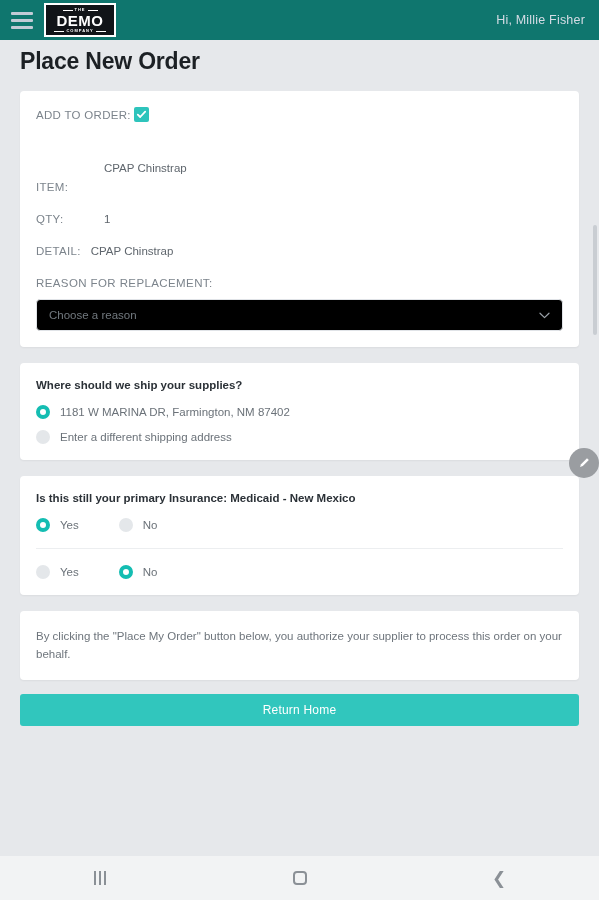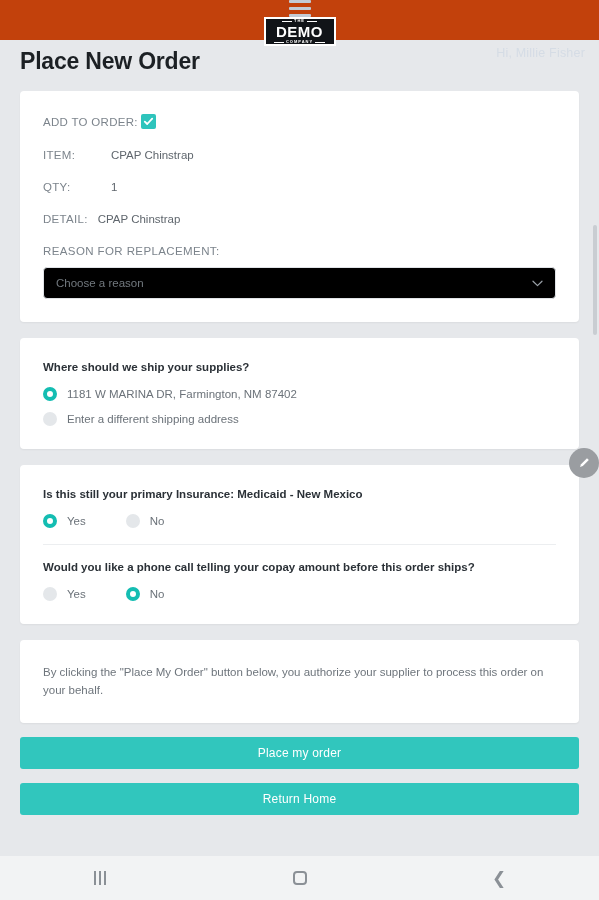--- a/index.html
+++ b/index.html
@@ -13,25 +13,24 @@
   body {
     font-family: "Liberation Sans", sans-serif;
     background: #e6e8eb;
     color: #2b2f33;
     position: relative;
   }
 
   
   #appbar {
     height: 40px;
-    background: #c2410c;
+    background: #0f766e;
     display: flex;
     align-items: center;
     position: relative;
-    flex-direction: column;
   }
 
   #hamburger {
     width: 44px;
     height: 40px;
     display: flex;
     flex-direction: column;
     justify-content: center;
     align-items: center;
     gap: 4px;
@@ -131,21 +130,21 @@
     color: #6e757c;
     line-height: 1.55;
     margin-top: 14px;
     max-width: 558px;
   }
 
   .card {
     background: #ffffff;
     border-radius: 4px;
     margin-top: 16px;
-    padding: 23px;
+    padding: 16px;
     box-shadow: 0 1px 2px rgba(0,0,0,0.05);
   }
 
   
   .field-row {
     display: flex;
     align-items: center;
     font-size: 11.5px;
     margin-bottom: 20px;
   }
@@ -153,21 +152,21 @@
 
   .field-label {
     color: #7c848c;
     letter-spacing: 0.3px;
   }
   .field-value {
     color: #5f666d;
     margin-left: 10px;
   }
   .lbl-add    { width: 98px; }
-  .lbl-item   { width: 58px; }
+  .lbl-item   { width: 58px; margin-top: 39px; }
   .lbl-qty    { width: 58px; }
 
   .checkbox {
     width: 15px;
     height: 15px;
     border-radius: 2px;
     background: #2ec4bc;
     display: inline-flex;
     align-items: center;
     justify-content: center;
@@ -407,38 +406,36 @@
         <span class="radio-label">Yes</span>
       </div>
       <div class="radio-row">
         <span class="radio off"></span>
         <span class="radio-label">No</span>
       </div>
     </div>
 
     <div class="divider"></div>
 
-    <div class="q-title">Would you like a phone call telling your copay amount before this order ships?</div>
     <div class="inline-radios">
       <div class="radio-row">
         <span class="radio off"></span>
         <span class="radio-label">Yes</span>
       </div>
       <div class="radio-row">
         <span class="radio on"></span>
         <span class="radio-label">No</span>
       </div>
     </div>
   </div>
 
   <div class="card">
     <div class="disclaimer">By clicking the "Place My Order" button below, you authorize your supplier to process this order on your behalf.</div>
   </div>
 
-  <button class="btn">Place my order</button>
   <button class="btn">Return Home</button>
 
   <div id="scrollbar"></div>
 
   <div id="edit-fab">
     <svg width="16" height="16" viewBox="0 0 16 16">
       <path d="M4 12 L5 9.2 L11 3.2 L12.8 5 L6.8 11 Z" fill="#ffffff"></path>
     </svg>
   </div>
 </div>

